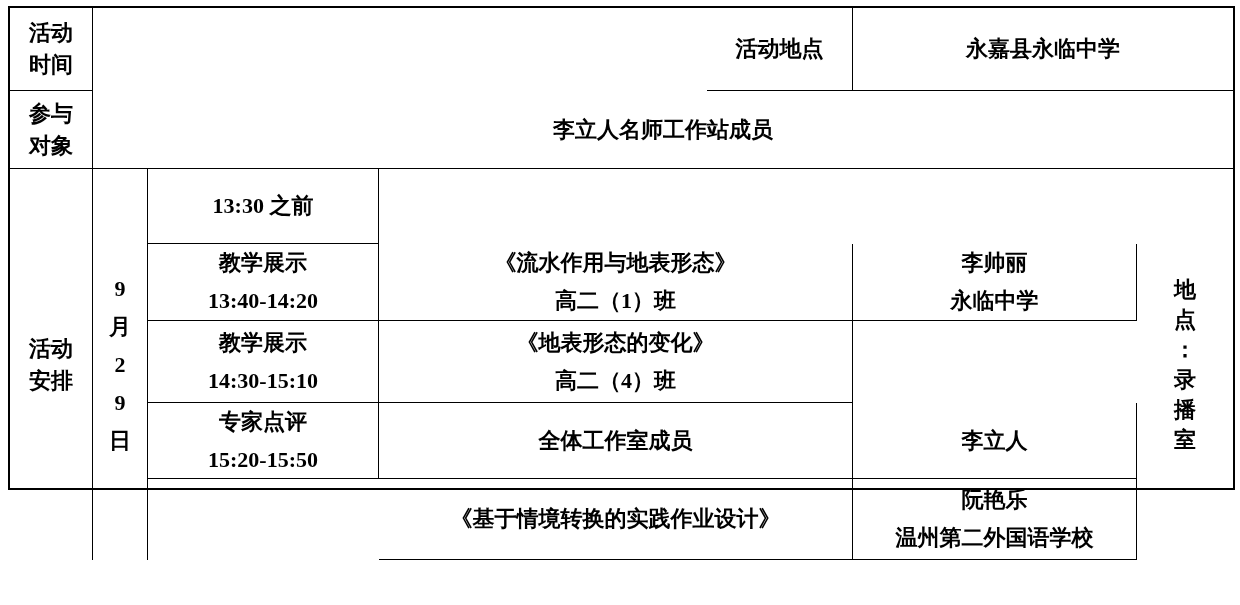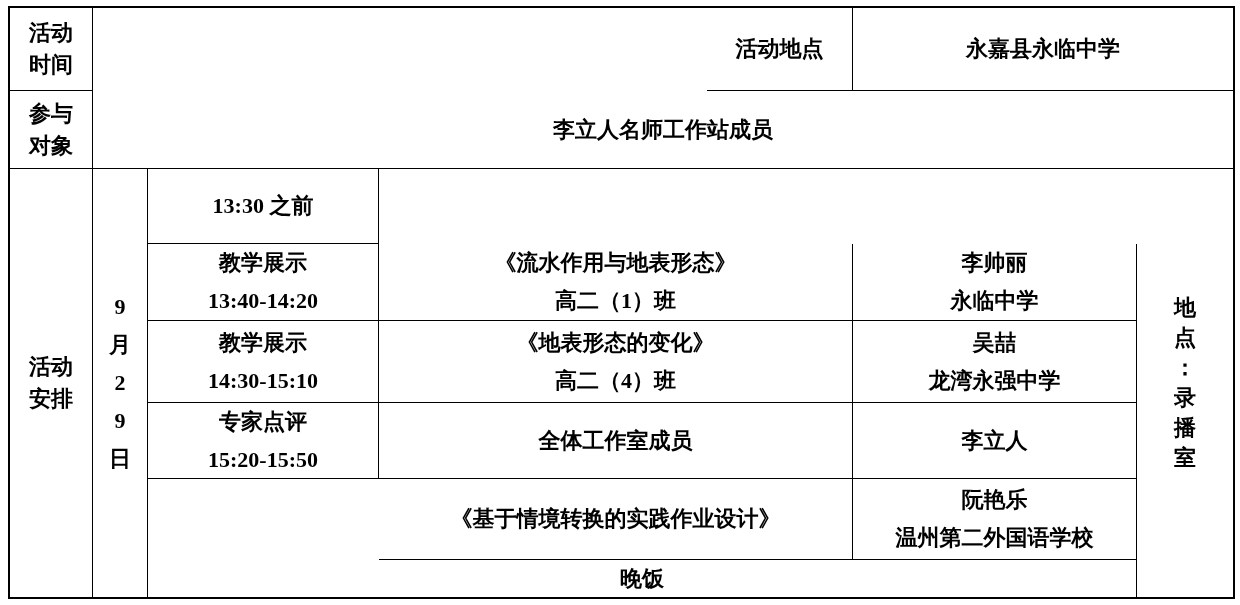--- a/index.html
+++ b/index.html
@@ -16,21 +16,21 @@
     width: 1240px;
     height: 605px;
     background: #ffffff;
     overflow: hidden;
   }
   .grid-table {
     position: absolute;
     left: 8px;
     top: 6px;
     width: 1227px;
-    height: 593px;
+    height: 484px;
     box-sizing: border-box;
     border: 2px solid #000000;
     display: grid;
     grid-template-columns: 83px 55px 231px 328px 146px 284px 1fr;
     grid-template-rows: 83px 78px 75px 77px 82px 76px 81px 1fr;
   }
   .cell {
     box-sizing: border-box;
     border-right: 1px solid #000000;
     border-bottom: 1px solid #000000;
@@ -111,22 +111,20 @@
 13:40-14:20</div>
     <div class="cell c-r1-act">《流水作用与地表形态》
 高二（1）班</div>
     <div class="cell c-r1-pres">李帅丽
 永临中学</div>
 
     <div class="cell c-r2-time">教学展示
 14:30-15:10</div>
     <div class="cell c-r2-act">《地表形态的变化》
 高二（4）班</div>
-    <div class="cell c-r2-pres">吴喆
-龙湾永强中学</div>
 
     <div class="cell c-r3-time">专家点评
 15:20-15:50</div>
     <div class="cell c-r3-act">全体工作室成员</div>
     <div class="cell c-r3-pres">李立人</div>
 
     <div class="cell c-r4-act">《基于情境转换的实践作业设计》</div>
     <div class="cell c-r4-pres">阮艳乐
 温州第二外国语学校</div>
 

